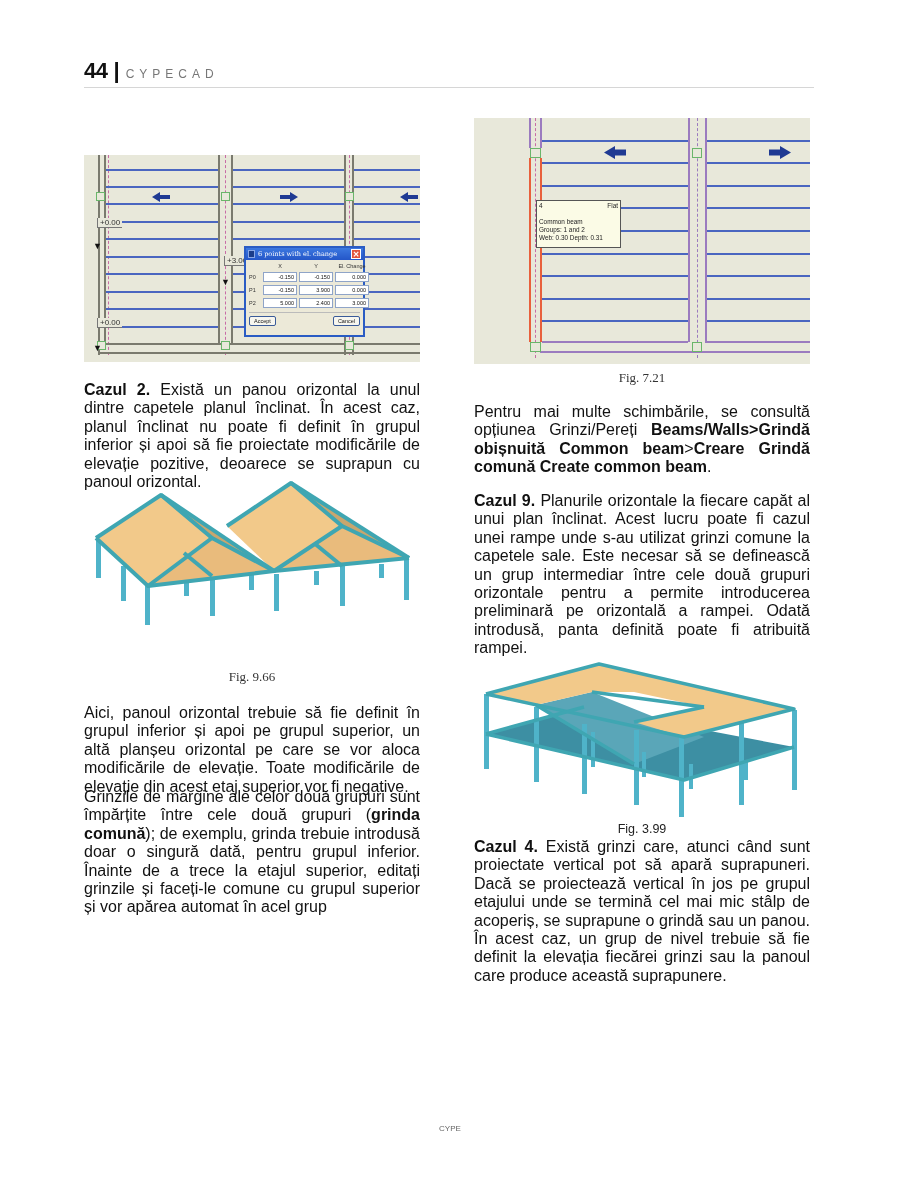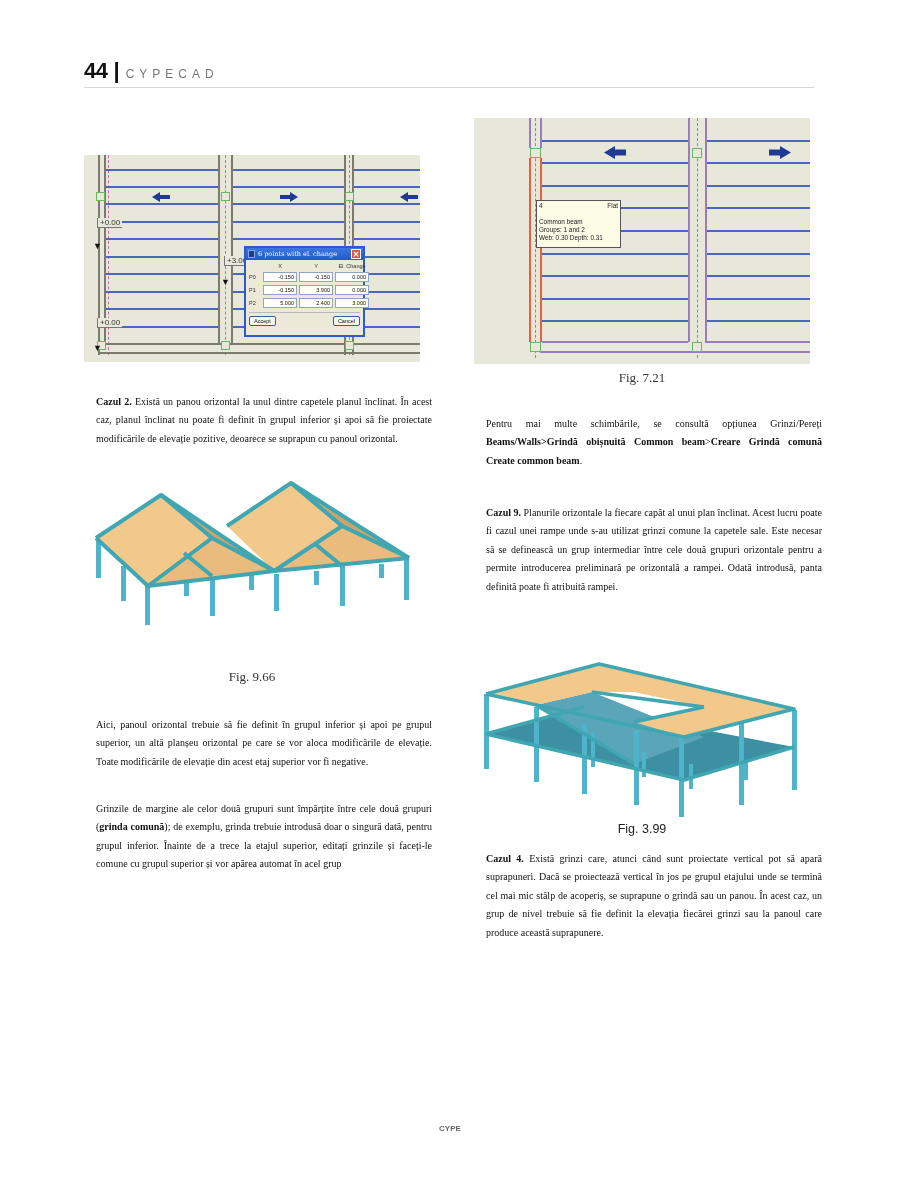--- a/index.html
+++ b/index.html
@@ -8,21 +8,21 @@
   .abs { position: absolute; }
 
   
   .hdr { left: 84px; top: 58px; display: flex; align-items: baseline; }
   .pnum { font-size: 22px; font-weight: bold; letter-spacing: -0.5px; }
   .bar { font-size: 22px; font-weight: bold; margin: 0 6px 0 6px; }
   .brand { font-size: 12px; letter-spacing: 5px; color: #777; }
   .rule { left: 84px; top: 87px; width: 730px; height: 1px; background: #d6d6d6; }
 
   
-  .para { font-size: 10px; line-height: 18.4px; text-align: justify; margin: 12px; font-family: Liberation Serif, serif; }
+  .para { font-size: 16px; line-height: 18.4px; text-align: justify; margin: 0; }
   .para b { font-weight: bold; }
   .cap { font-size: 12px; text-align: center; color: #222; }
   .cap-sans { font-family: Liberation Serif, serif; font-size: 13px; color: #333; }
 
   
   .cad { background: #e8e8da; overflow: hidden; }
   .hline { position: absolute; height: 1.5px; background: #4a66c0; }
   .vwall { position: absolute; width: 2px; background: #7a7a6e; }
   .vwall-p { position: absolute; width: 2px; background: #9b7bbf; }
   .dash { position: absolute; width: 0; border-left: 1px dashed #c86ca6; }
@@ -40,21 +40,21 @@
   .dlg-l { color: #333; font-size: 5.5px; line-height: 10px; }
   .dlg-v { background: #fff; border: 1px solid #8fa4c8; height: 10px; box-sizing: border-box; text-align: right; padding-right: 2px; font-size: 5.5px; line-height: 8px; }
   .dlg-sep { margin: 4px 3px 3px 3px; border-top: 1px solid #bbb; }
   .dlg-btns { display: flex; justify-content: space-between; padding: 0 3px; }
   .dlg-btn { border: 1px solid #3a5b99; border-radius: 2px; background: #f7f6ef; font-size: 5.5px; padding: 1px 4px; }
 
   
   .tip { left: 536px; top: 200px; width: 85px; height: 48px; background: #fbfbe6; border: 1px solid #555; box-sizing: border-box; font-size: 6.4px; line-height: 8px; padding: 1px 2px; color: #222; }
   .tip-row { display: flex; justify-content: space-between; }
 
-  .footer { left: 0; width: 900px; top: 1124px; text-align: center; font-size: 8px; color: #666; font-weight: bold; }
+  .footer { left: 0; width: 900px; top: 1124px; text-align: center; font-size: 8px; color: #666; }
 </style>
 </head>
 <body>
 
 <div class="abs hdr">
   <span class="pnum">44</span>
   <span class="bar">|</span>
   <span class="brand">CYPECAD</span>
 </div>
 <div class="abs rule"></div>

